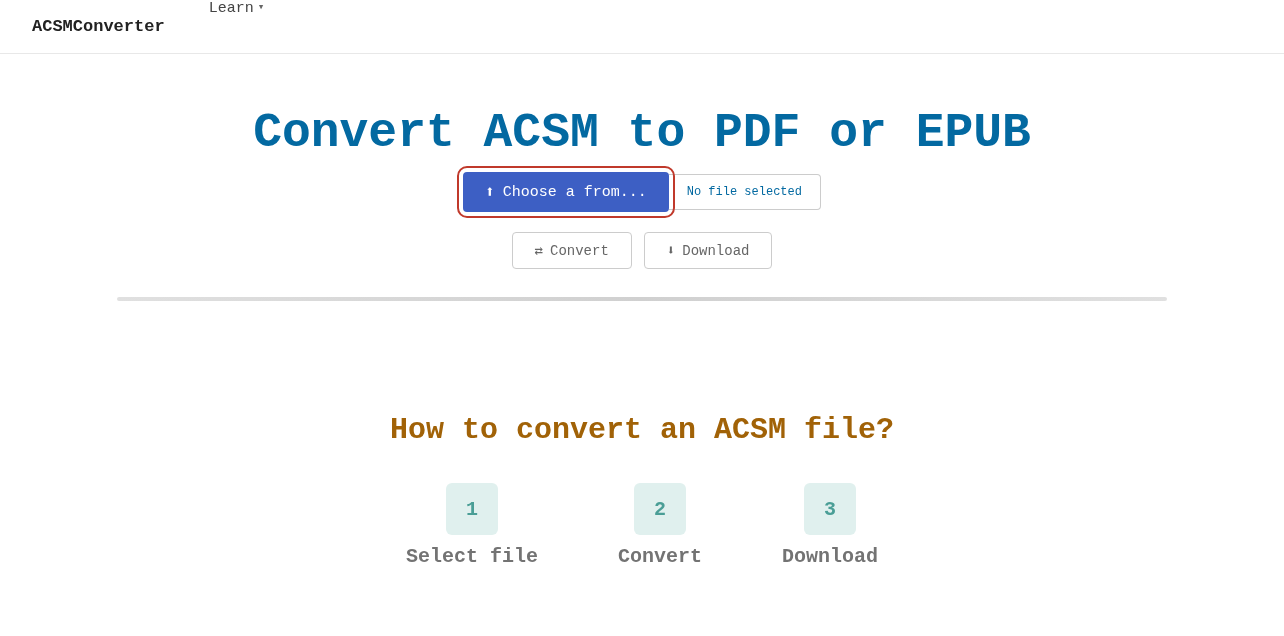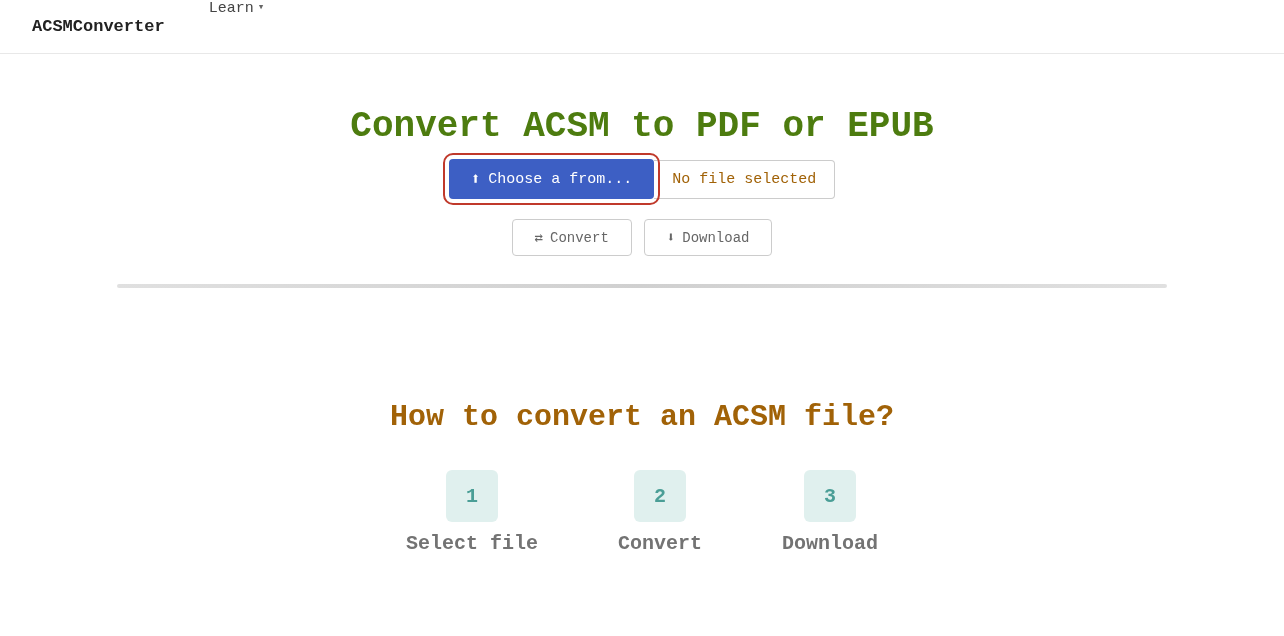--- a/index.html
+++ b/index.html
@@ -32,23 +32,23 @@
       font-size: 11px;
       color: #666;
     }
 
     
     .hero {
       text-align: center;
       padding: 52px 20px 32px;
     }
     .hero-title {
-      font-size: 36px;
+      font-size: 48px;
       font-weight: 700;
-      color: #4d7c0f;
+      color: #0369a1;
       margin-bottom: 12px;
     }
     .hero-subtitle {
       font-size: 16px;
       color: #666;
       margin-bottom: 36px;
     }
 
     
     .file-area {
@@ -78,22 +78,22 @@
       border-radius: 4px;
       cursor: pointer;
       white-space: nowrap;
     }
     .upload-icon {
       font-size: 16px;
     }
     .no-file-label {
       display: inline-block;
       padding: 10px 18px;
-      font-size: 15px;
-      color: #a16207;
+      font-size: 12px;
+      color: #0369a1;
       background: #fff;
       border: 1px solid #ccc;
       border-left: none;
       border-radius: 0 4px 4px 0;
       min-width: 140px;
     }
 
     
     .action-buttons {
       display: flex;

